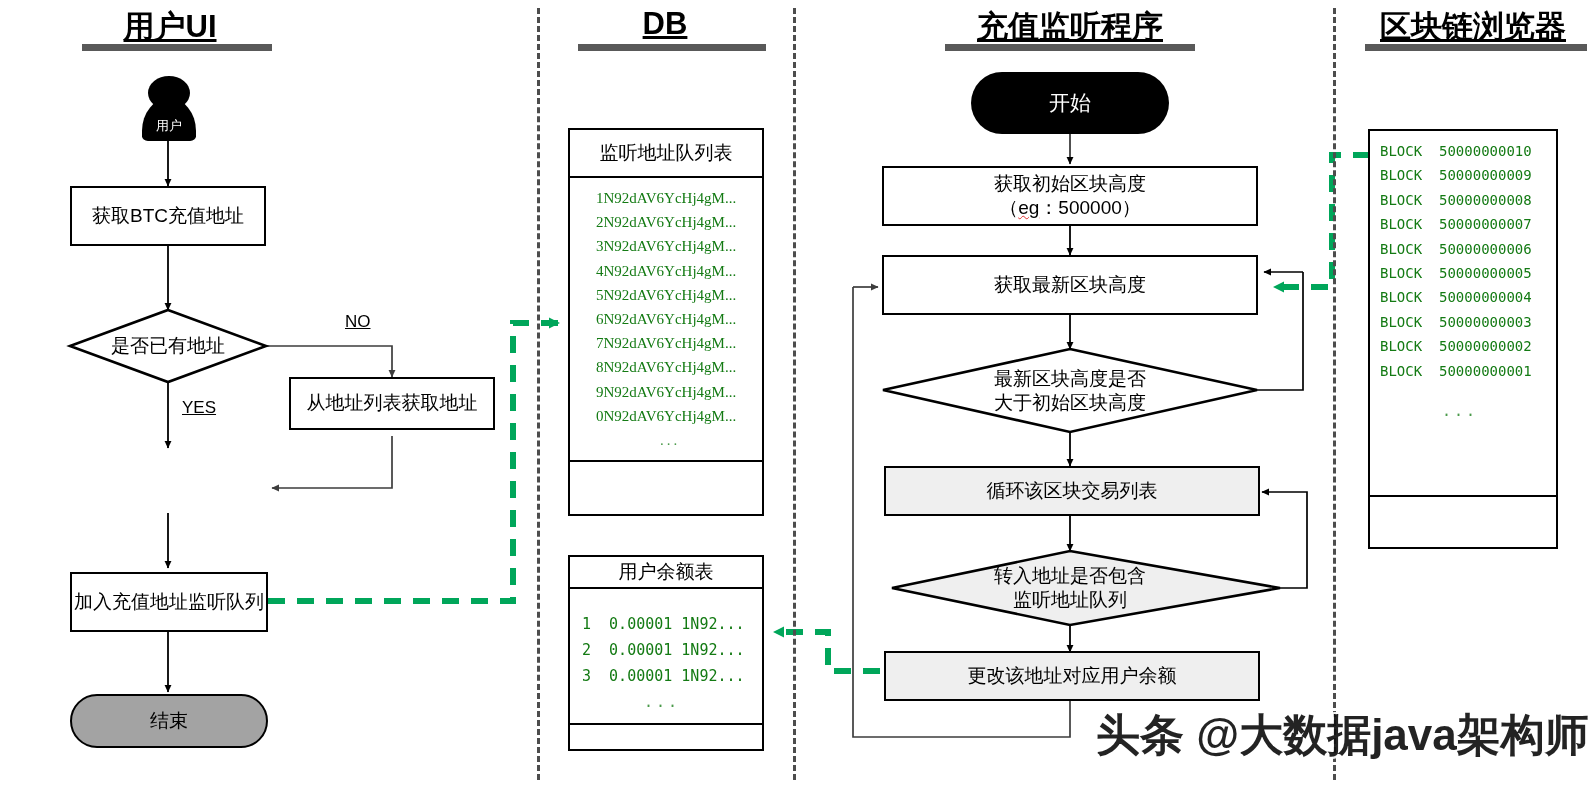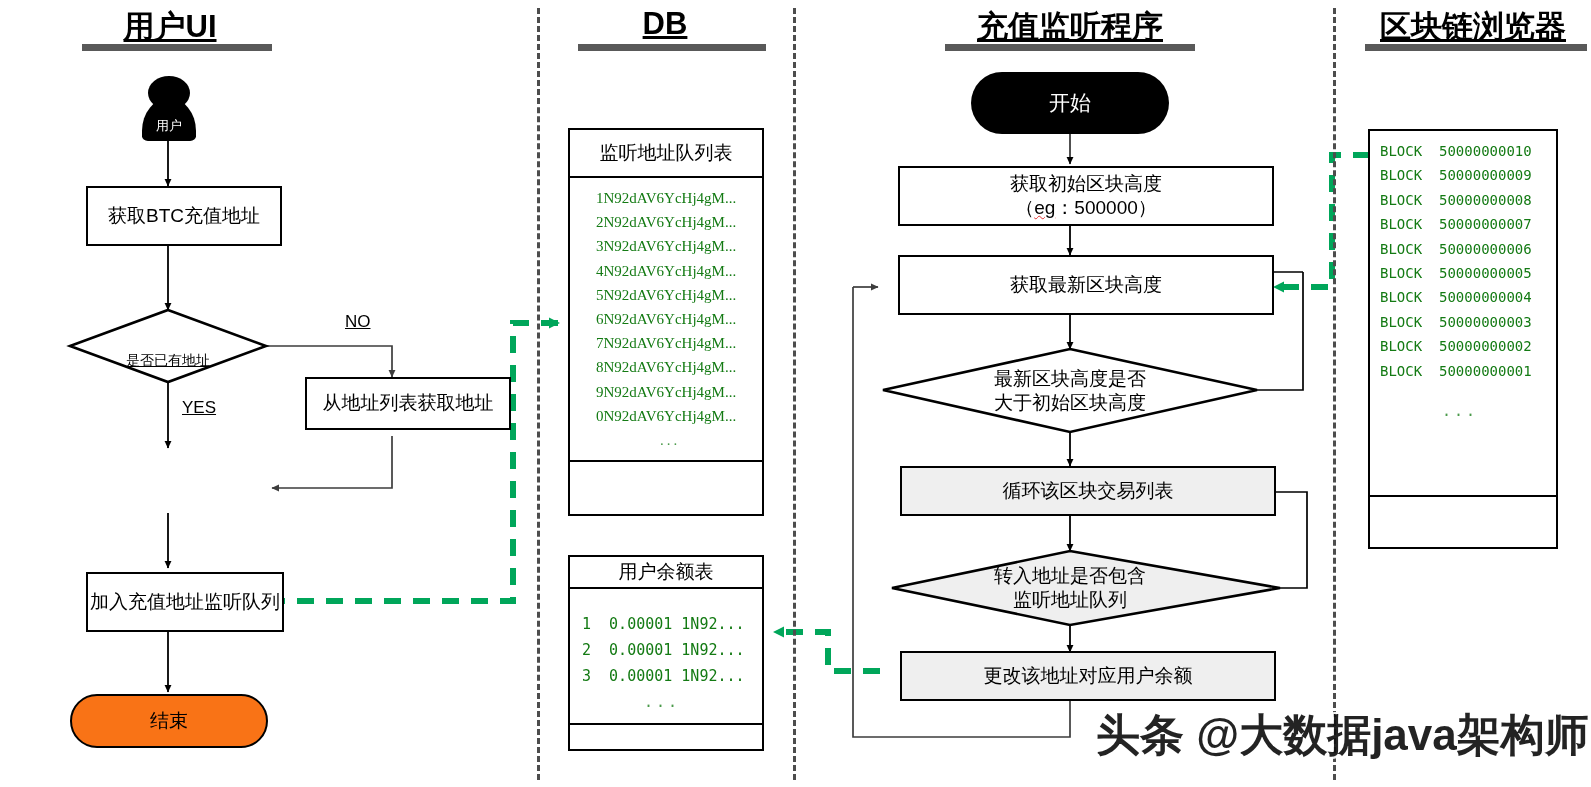--- a/index.html
+++ b/index.html
@@ -41,34 +41,33 @@
     position:absolute;
     border:2.4px solid #000;
     background:#fff;
     box-sizing:border-box;
     display:flex;
     align-items:center;
     justify-content:center;
     text-align:center;
     color:#000;
     line-height:1.28;
-    margin-left:16px;
   }
   .proc.gray{background:#efefef;}
   .term{
     position:absolute;
     background:#000;
     color:#fff;
     border-radius:34px;
     display:flex;align-items:center;justify-content:center;
     text-align:center;
   }
   .term-out{
     position:absolute;
-    background:#f97316;
+    background:#a3a3a3;
     color:#000;
     border:2.4px solid #000;
     border-radius:34px;
     box-sizing:border-box;
     display:flex;align-items:center;justify-content:center;
     text-align:right;
   }
   .dia-label{
     position:absolute;
     inset:0;
@@ -238,21 +237,21 @@
   <div class="lane-divider" style="left:793px;top:8px;height:772px;"></div>
   <div class="lane-divider" style="left:1333px;top:8px;height:772px;"></div>
 
   <div class="actor-head" style="left:148px;top:76px;width:42px;height:34px;"></div>
   <div class="actor-body" style="left:142px;top:98px;width:54px;height:43px;">
     <span class="actor-label" style="font-size:13px;padding-bottom:6px;">用户</span>
   </div>
 
   <div class="proc" style="left:70px;top:186px;width:196px;height:60px;font-size:19px;">获取BTC充值地址</div>
 
-  <div class="dia-label" style="left:70px;top:325px;width:196px;height:72px;font-size:14px;text-decoration:underline;">是否已有地址</div>
+  <div class="dia-label" style="left:70px;top:310px;width:196px;height:72px;font-size:19px;">是否已有地址</div>
 
   <div class="edge-label" style="left:345px;top:312px;font-size:17px;">NO</div>
   <div class="edge-label" style="left:182px;top:398px;font-size:17px;">YES</div>
 
   <div class="proc" style="left:289px;top:377px;width:206px;height:53px;font-size:19px;">从地址列表获取地址</div>
 
 
   <div class="proc" style="left:70px;top:572px;width:198px;height:60px;font-size:19px;flex-direction:row;">
     <span>加入充值地址监听</span>
     <span>队列</span>

